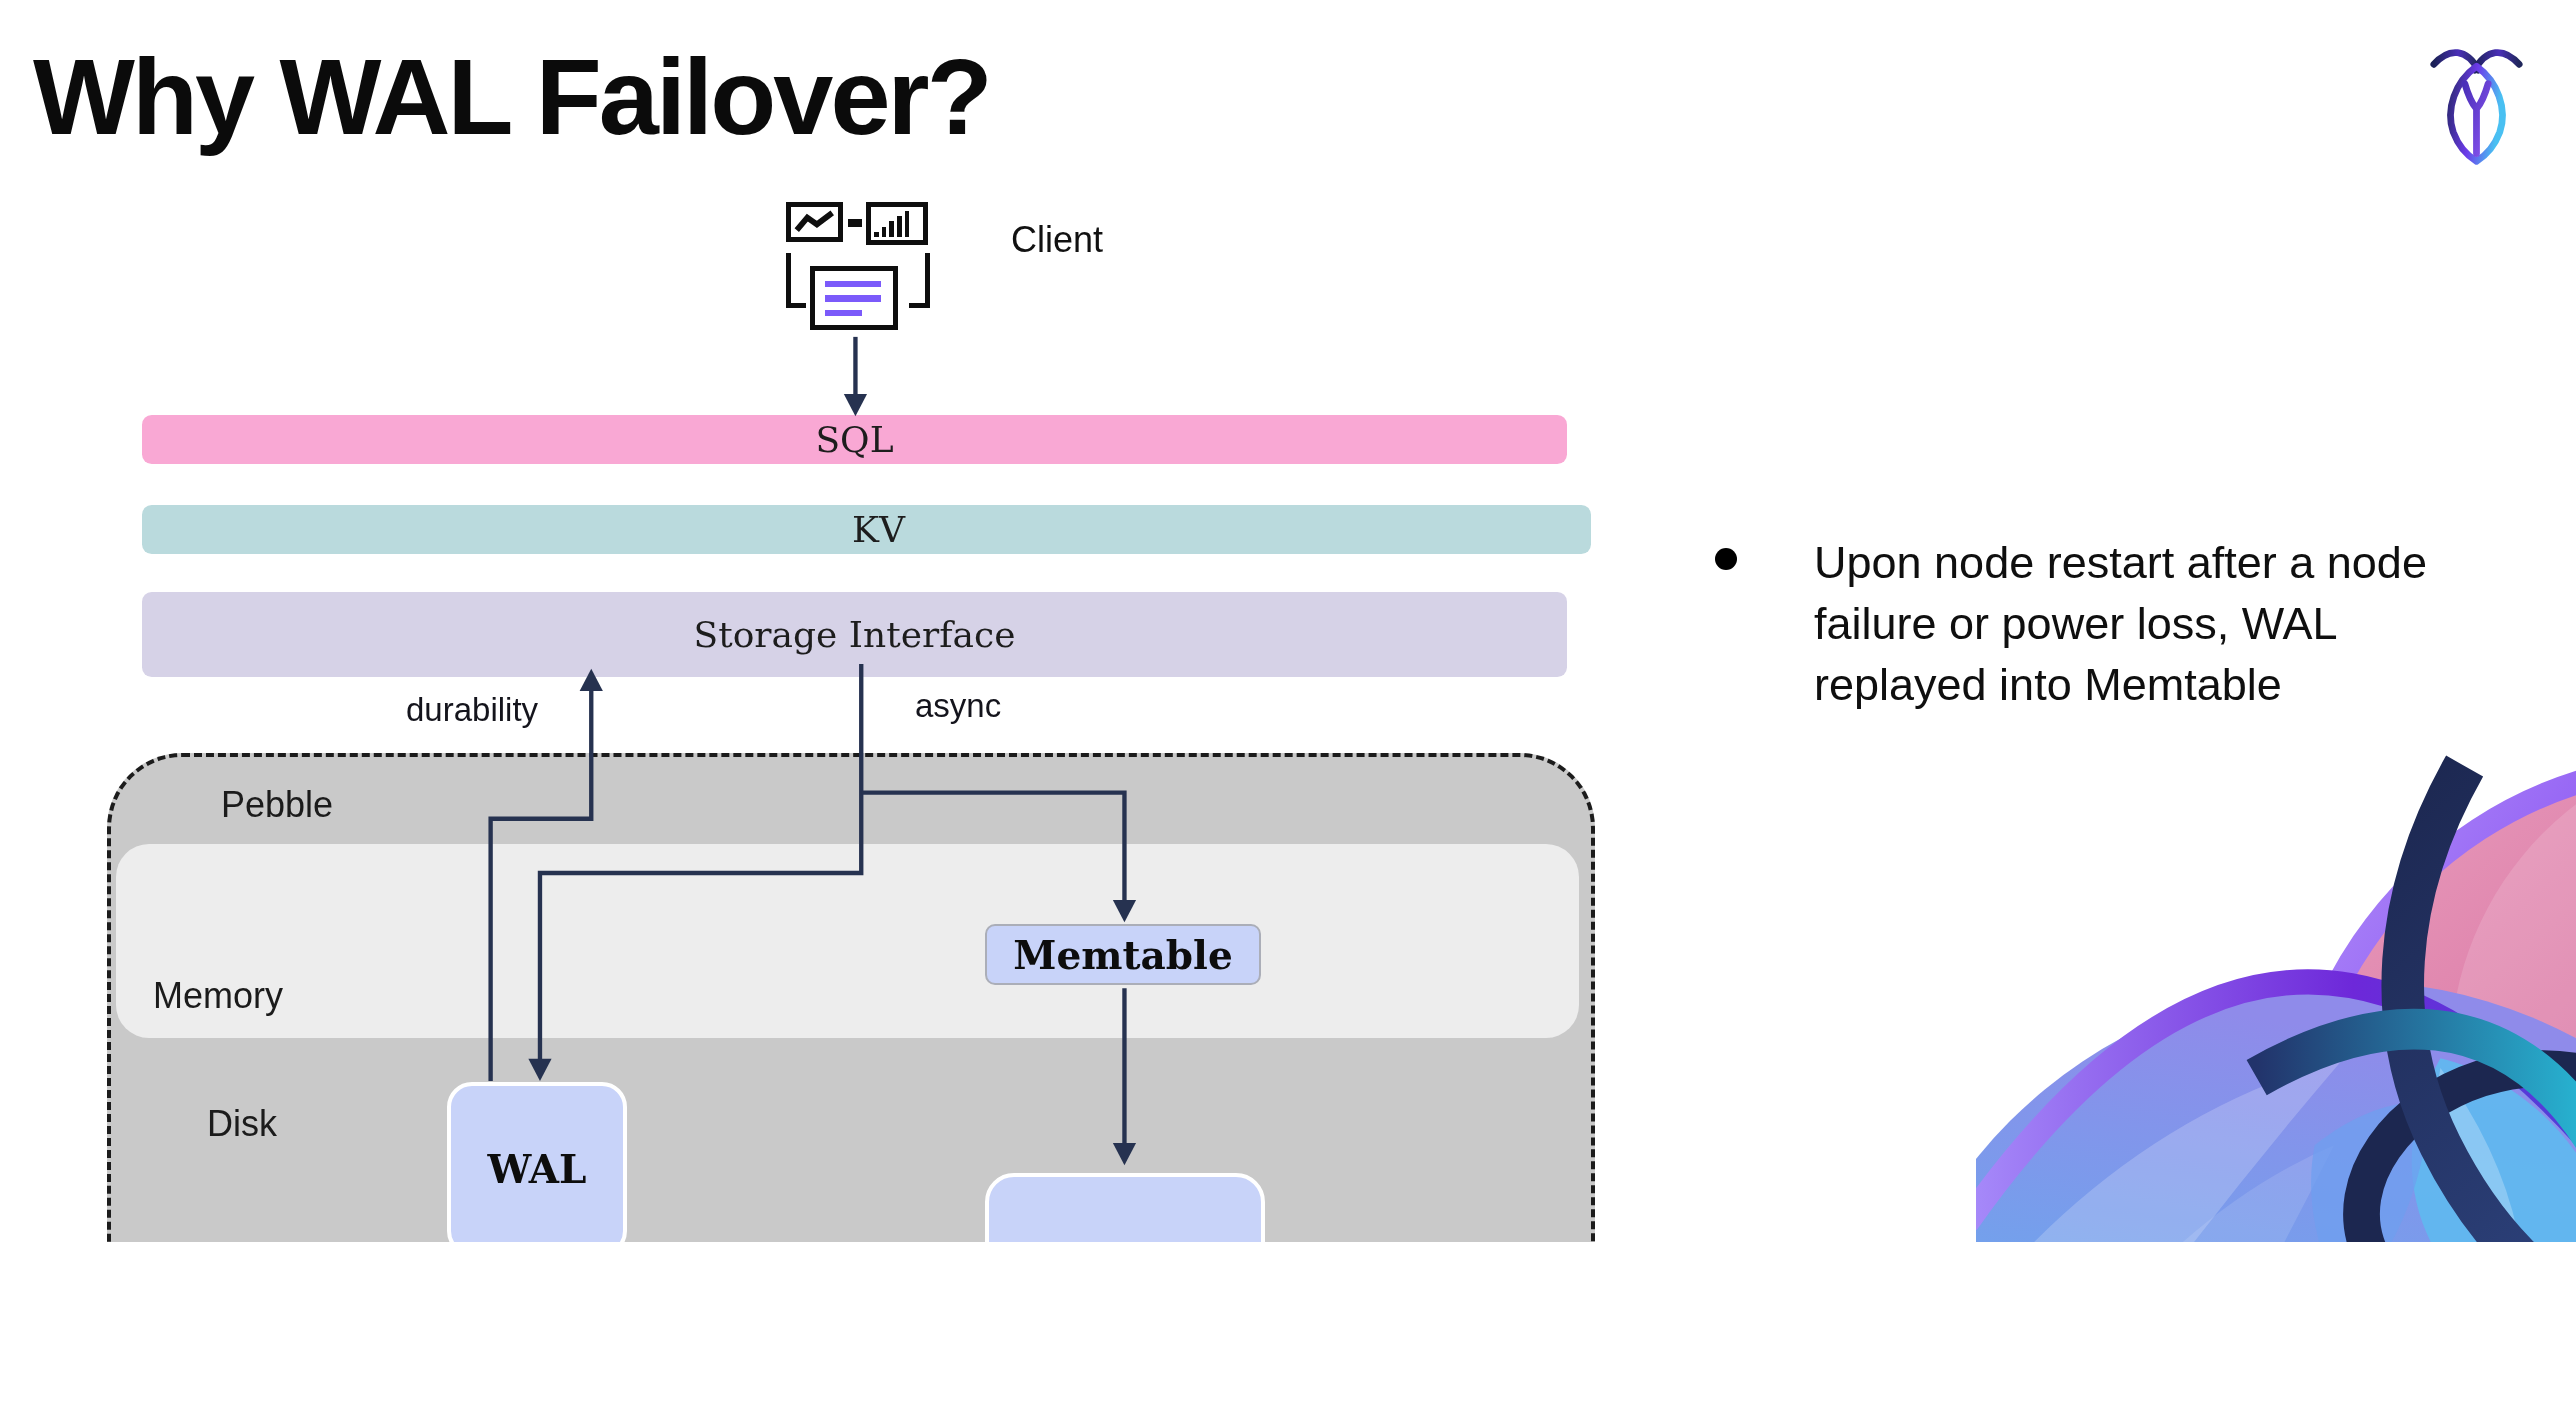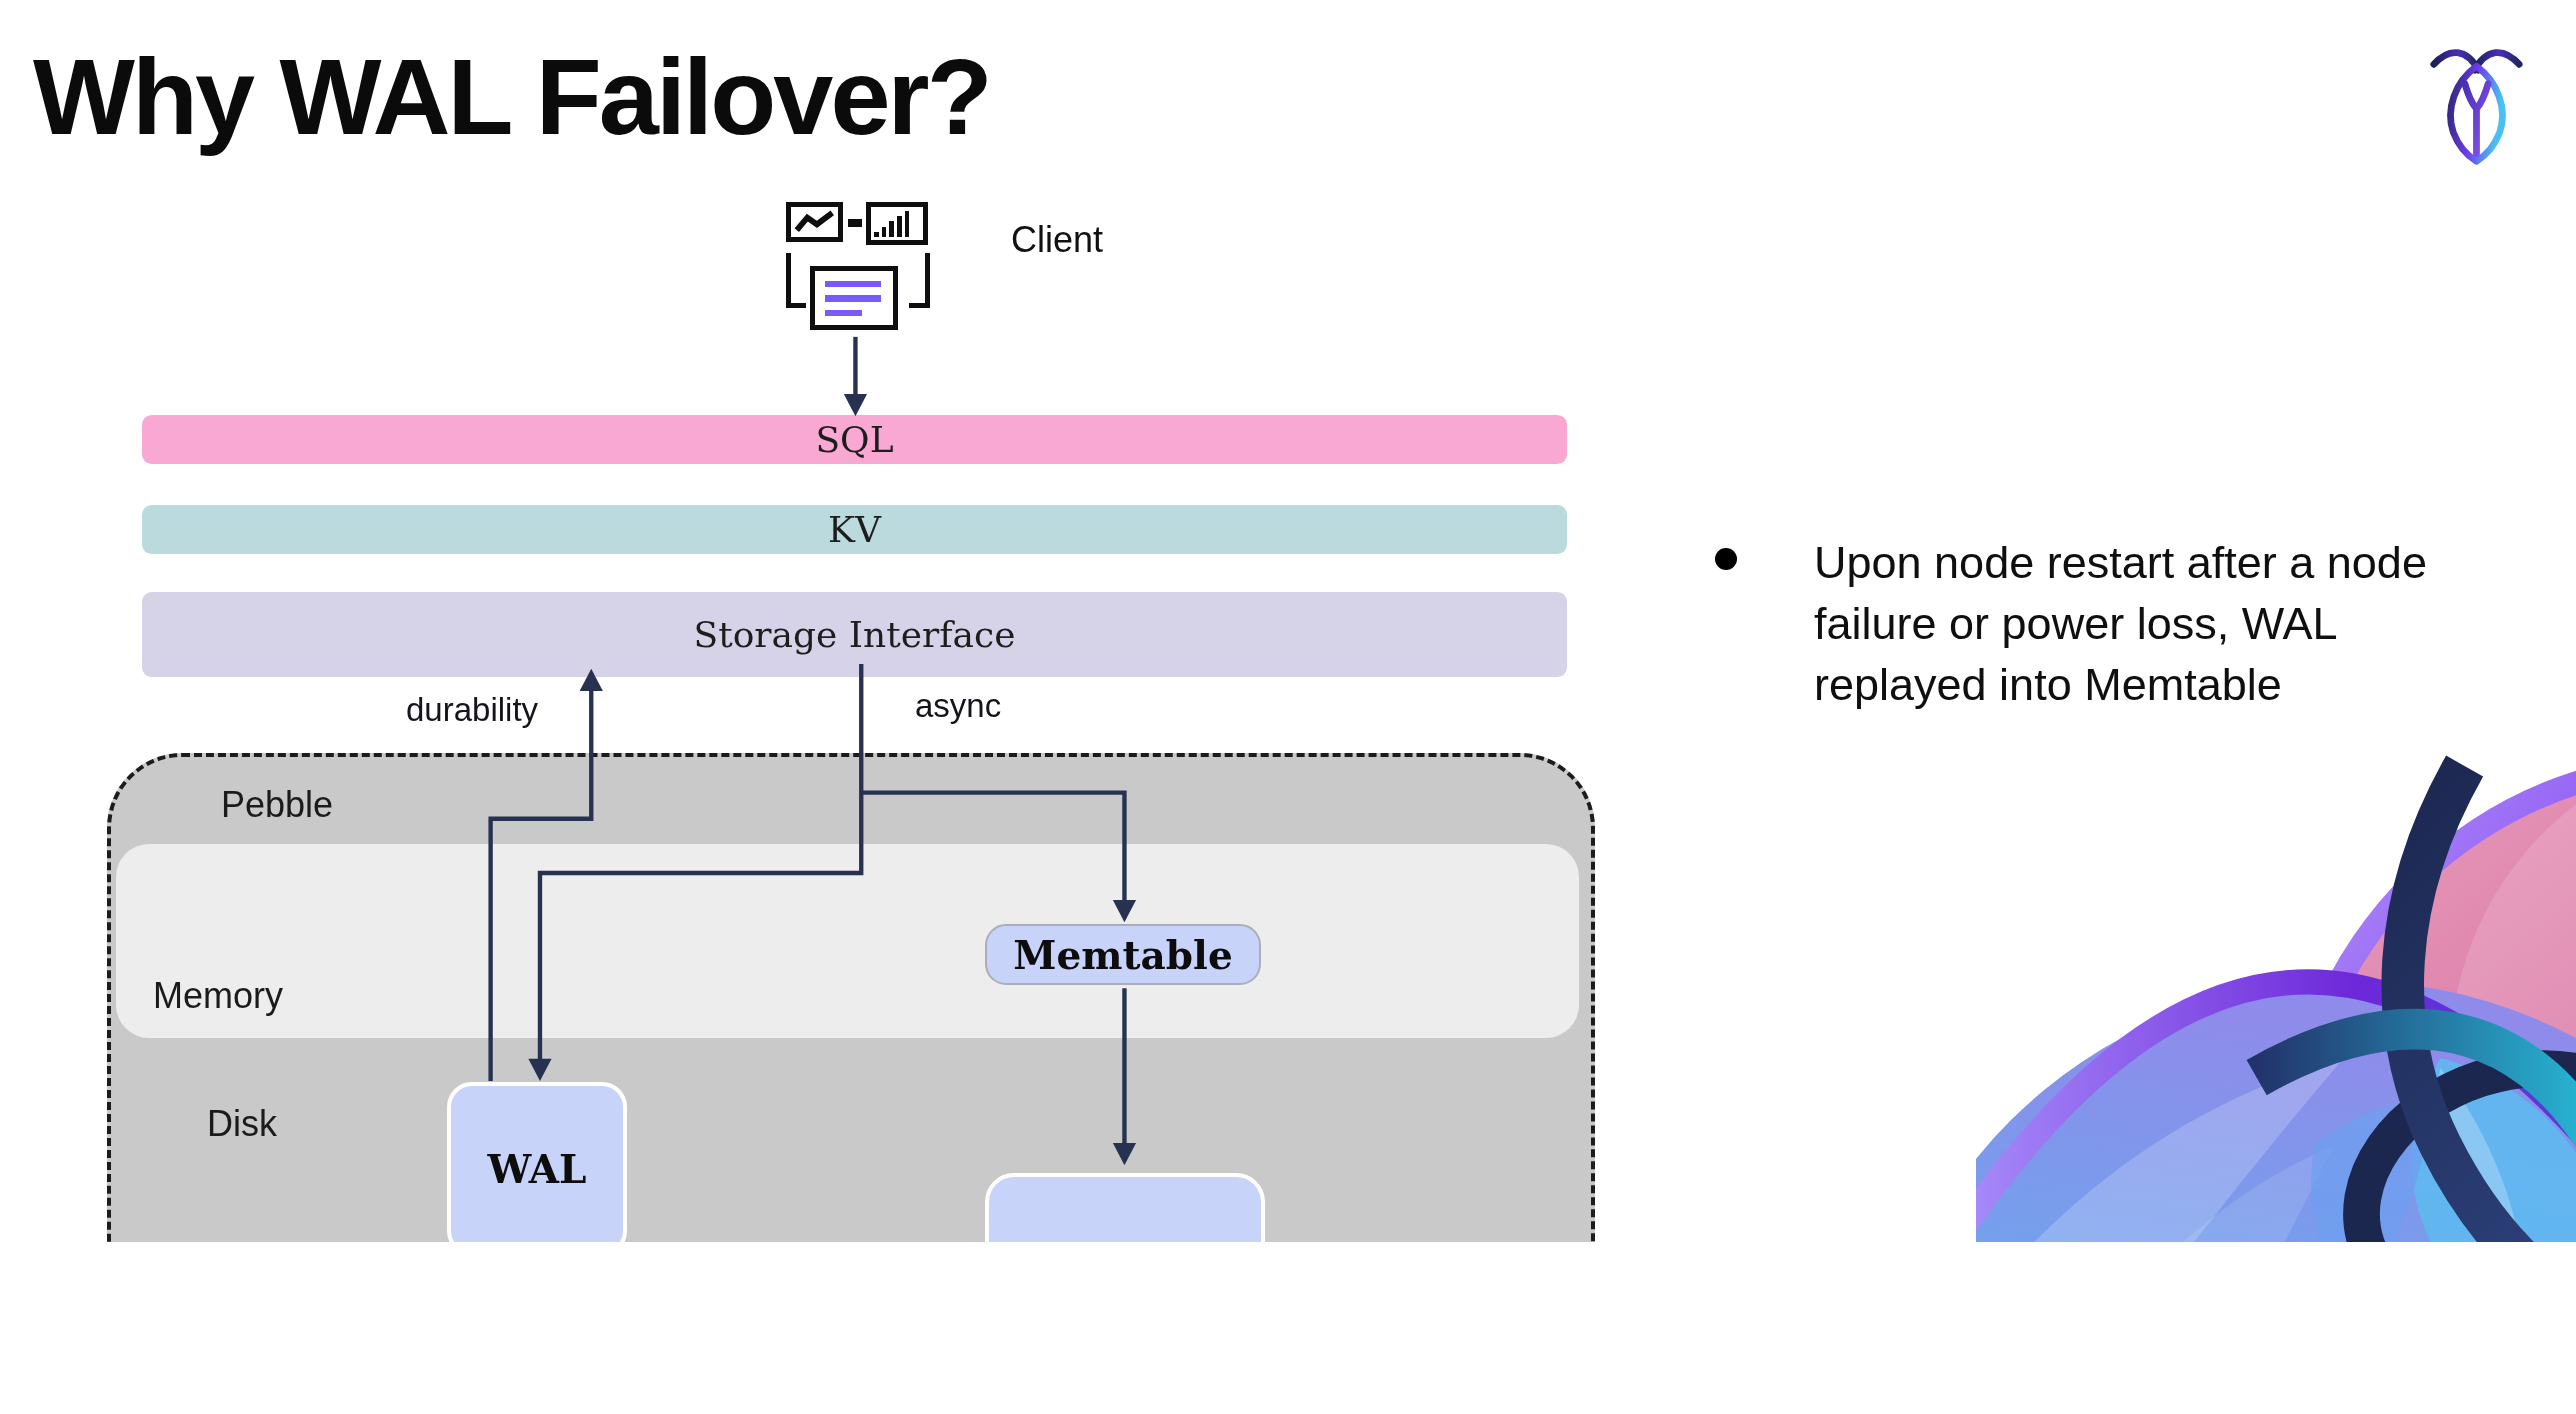--- a/index.html
+++ b/index.html
@@ -28,21 +28,21 @@
                   border-right:5.8px solid #0e0e0e; border-bottom:5.8px solid #0e0e0e; }
   .ci-doc { position:absolute; left:30px; top:69px; width:78px; height:54px; border:5.8px solid #0e0e0e; background:#fff; }
   .ci-doc i { display:block; height:6.8px; background:#7B5AFA; margin:7.7px 0 0 9.7px; }
   .ci-l1 { width:56px; margin-top:9.7px !important; } .ci-l2 { width:56px; } .ci-l3 { width:37px; }
   .client-label { position:absolute; left:1011px; top:219px; font-size:36px; color:#111; }
   
   .layer { position:absolute; left:142px; width:1425px; border-radius:9.7px;
            display:flex; align-items:center; justify-content:center;
            font-family:"DejaVu Serif", serif; font-size:36px; color:#1d1d1d; }
   .layer-sql     { top:415px; height:49px; background:#f9a8d4; }
-  .layer-kv      { top:505px; height:49px; background:#BADADD; }
+  .layer-kv      { top:505px; height:49px; background:#BADADD;padding-left:24px; }
   .layer-storage { top:592px; height:85px; background:#D6D2E7; }
   
   .edge-label { position:absolute; font-size:33px; color:#14141c; }
   .lbl-committed { left:406px;  top:691px; }
   .lbl-commit    { left:915px;  top:687px; }
   .lbl-sync1     { left:383px;  top:943px; }
   .lbl-sync2     { left:593px;  top:952px; }
   .lbl-async     { left:1196px; top:1057px; }
   
   .pebble { position:absolute; left:107px; top:753px; width:1480px; height:637px;
@@ -50,21 +50,21 @@
   .memory-band { position:absolute; left:116px; top:844px; width:1463px; height:194px;
                  border-radius:33px; background:#EDEDED; }
   .region-label { position:absolute; font-family:Liberation Sans, sans-serif; font-size:36px; color:#1b1b1b; }
   .lbl-pebble { left:221px; top:784px; }
   .lbl-memory { left:153px; top:975px; }
   .lbl-disk   { left:207px; top:1103px; }
   
   .sbox { position:absolute; background:#C8D3F9; display:flex; align-items:center; justify-content:center;
           font-family:"DejaVu Serif", serif; font-weight:bold; font-size:39px; color:#0d0d0d; }
   .box-wal      { left:447px;  top:1082px; width:172px; height:166px; border:4.8px solid #ffffff; border-radius:25px; }
-  .box-memtable { left:985px; top:924px;  width:272px; height:57px;  border:2.9px solid #ABAEB8; border-radius:21px; }
+  .box-memtable { left:985px; top:924px;  width:272px; height:57px;  border:2.9px solid #ABAEB8; border-radius:10px; }
   .box-sstable  { left:985px; top:1173px; width:272px; height:177px; border:4.8px solid #ffffff; border-radius:29px; }
   
   .connectors { position:absolute; left:0; top:0; width:2576px; height:1415px; pointer-events:none; }
   .connectors path { fill:none; stroke:#263250; stroke-width:4.5px; }
   .connectors polygon { fill:#263250; stroke:none; }
   
   .bullets { position:absolute; left:1715px; top:532px; width:832px; }
   .bullet { display:flex; margin-bottom:39px; }
   .bullet .dot { width:22px; height:22px; border-radius:50%; background:#000; margin:15.5px 77px 0 0; flex:none; }
   .bullet .txt { width:619px; font-size:45px; line-height:1.36; color:#0f0f0f; }

